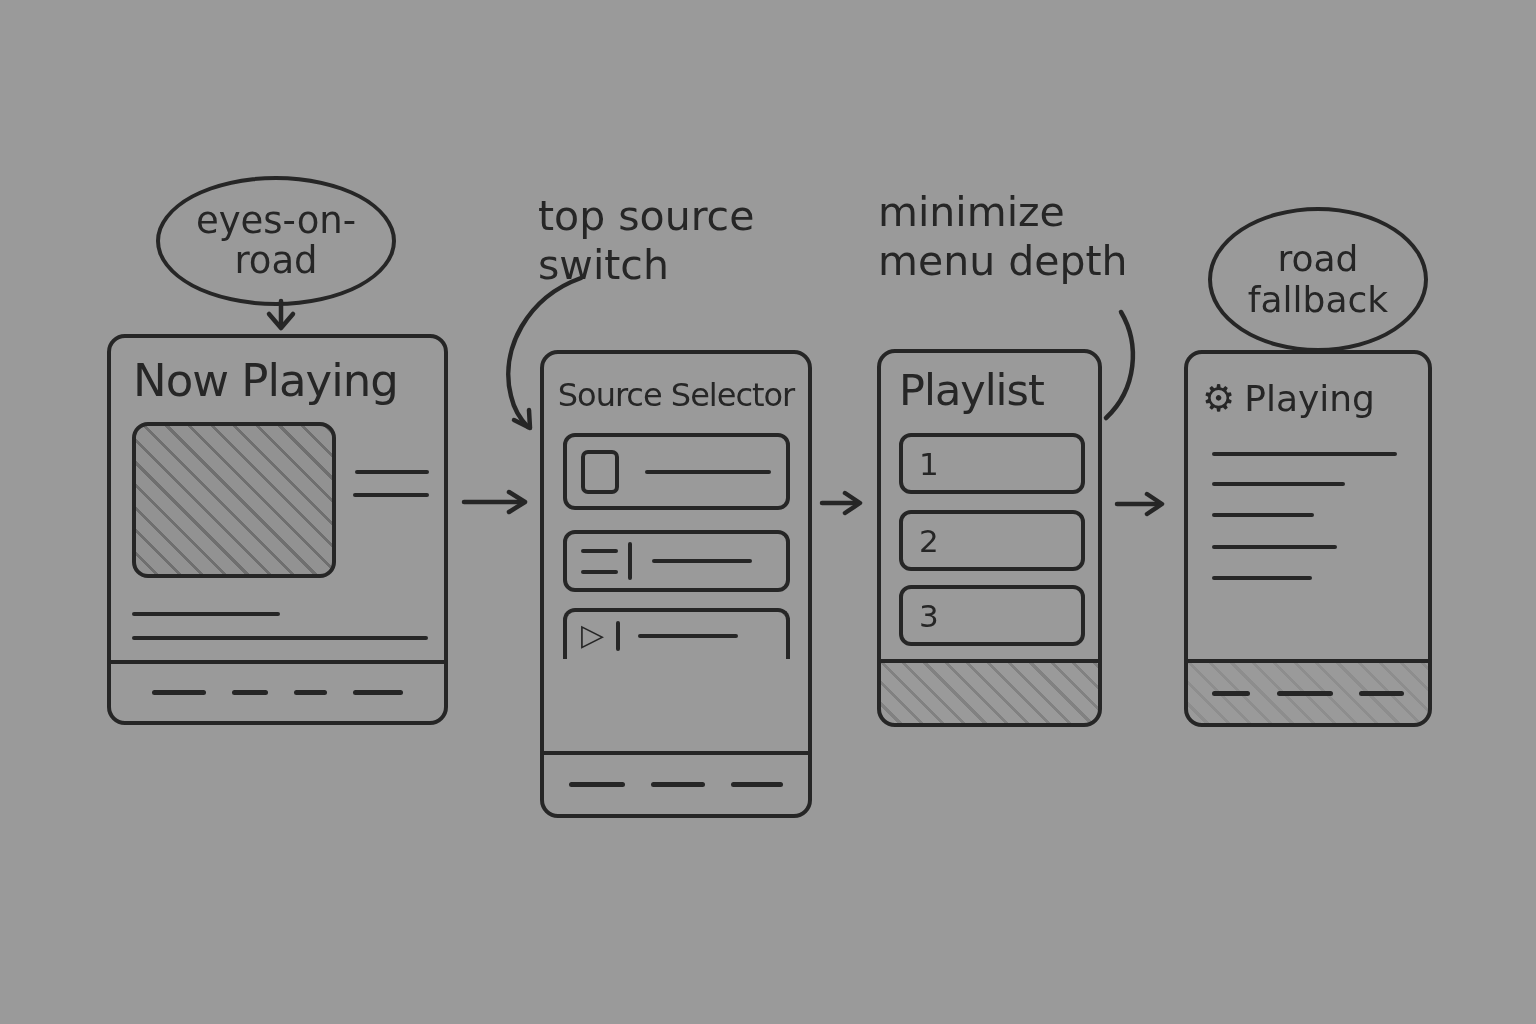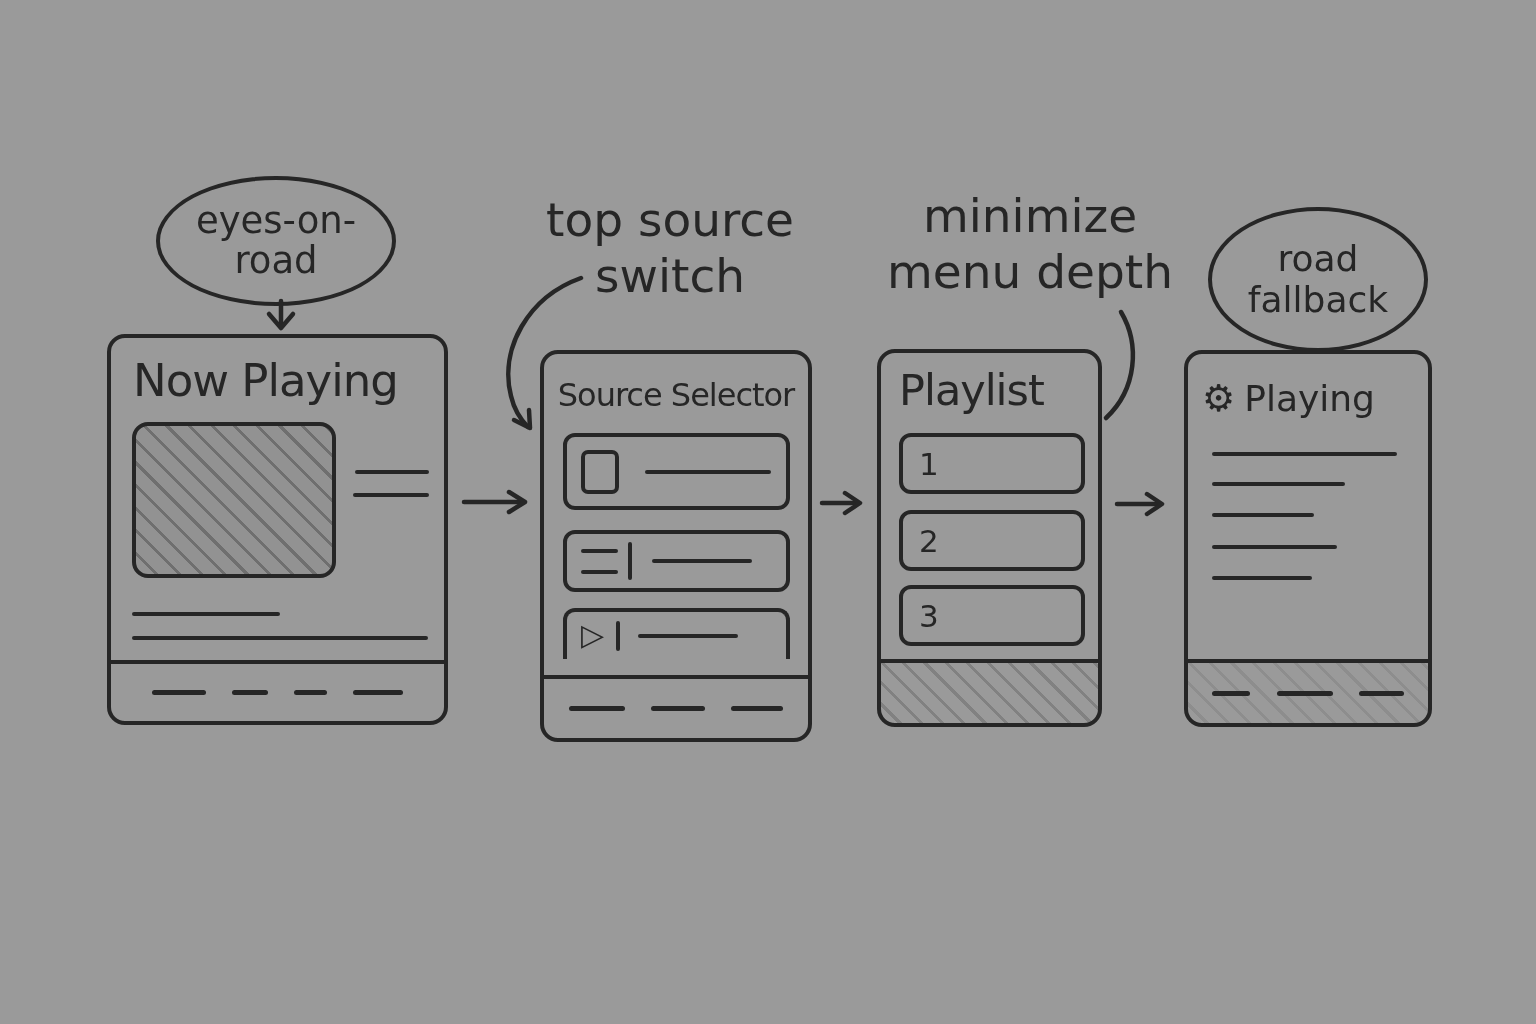--- a/index.html
+++ b/index.html
@@ -16,30 +16,30 @@
   
   .bubble{
     position:absolute;box-sizing:border-box;z-index:1;
     border:4px solid var(--ink);border-radius:50%;
     display:flex;flex-direction:column;align-items:center;justify-content:center;
     text-align:center;background:transparent;
   }
   .bubble-eyes{left:156px;top:176px;width:240px;height:130px;font-size:37px;line-height:1.08;}
   .bubble-voice{left:1208px;top:207px;width:220px;height:145px;font-size:36px;line-height:1.12;}
   
-  .note{position:absolute;z-index:3;text-align:center;font-size:47px;line-height:1.2;color:var(--ink);}
+  .note{position:absolute;z-index:3;text-align:left;font-size:41px;line-height:1.2;color:var(--ink);}
   .note-switch{left:538px;top:192px;width:264px;}
   .note-minimize{left:878px;top:188px;width:304px;}
   
   .card{
     position:absolute;box-sizing:border-box;z-index:2;
     background:var(--bg);border:4px solid var(--ink);border-radius:18px;
   }
   .card-np{left:107px;top:334px;width:341px;height:391px;}
-  .card-ss{left:540px;top:350px;width:272px;height:392px;}
+  .card-ss{left:540px;top:350px;width:272px;height:468px;}
   .card-pl{left:877px;top:349px;width:225px;height:378px;}
   .card-st{left:1184px;top:350px;width:248px;height:377px;}
   .card *{box-sizing:border-box;}
   .ctitle{position:absolute;white-space:nowrap;color:var(--ink);}
   
   .ln{position:absolute;height:4px;background:var(--ink);border-radius:2px;}
   .dash{height:5px;background:var(--ink);border-radius:3px;}
   .footer{
     position:absolute;left:0;right:0;bottom:0;overflow:hidden;
     border-top:4px solid var(--ink);border-radius:0 0 13px 13px;

